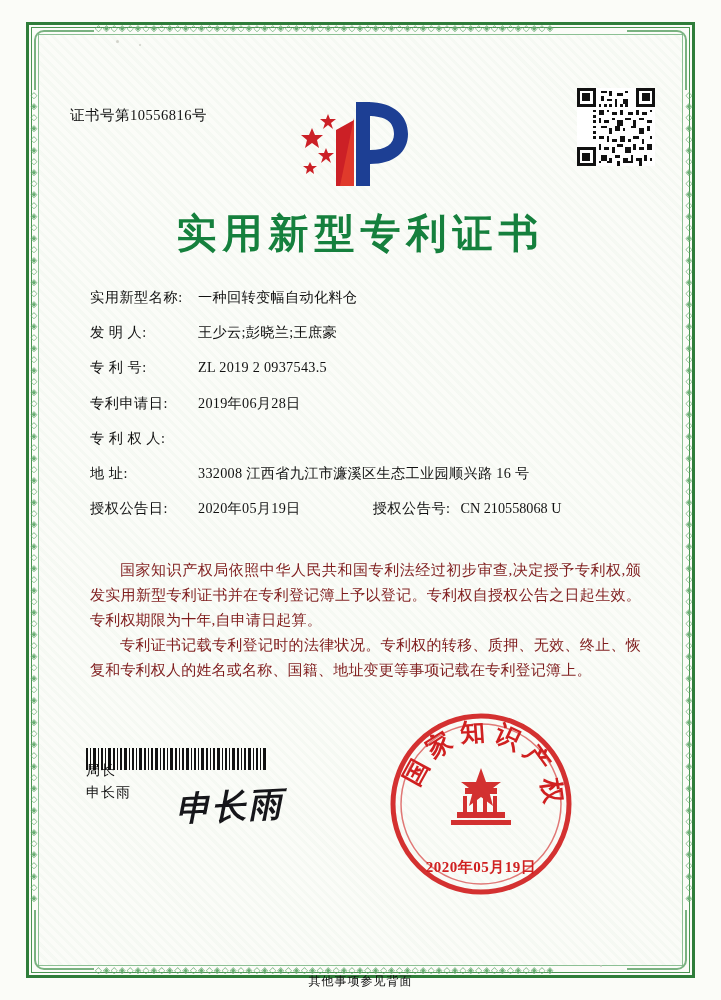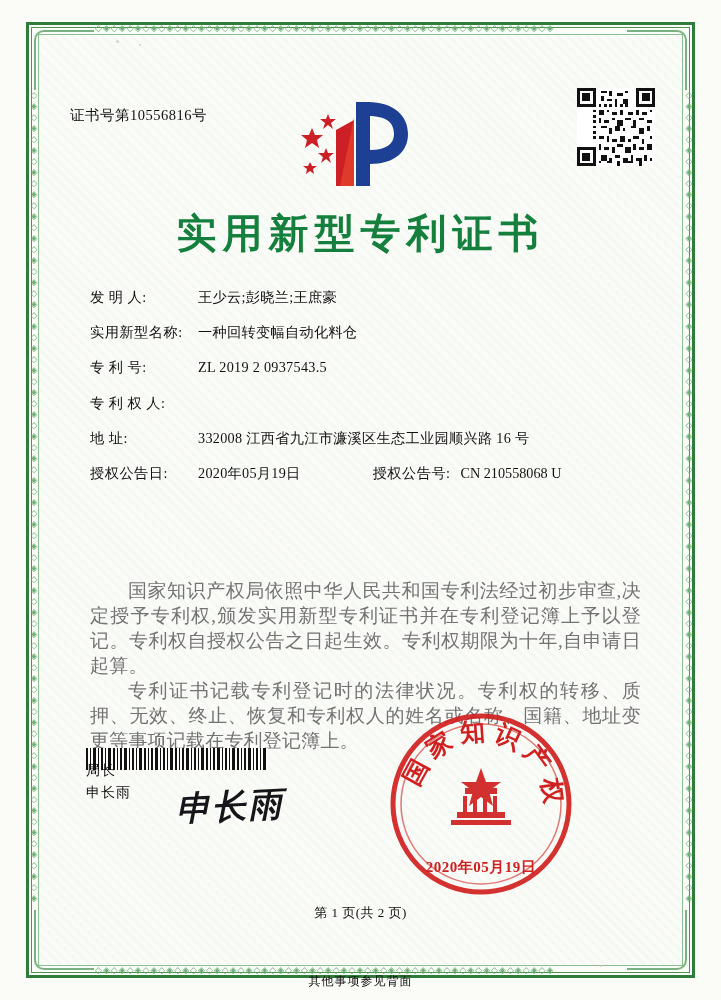--- a/index.html
+++ b/index.html
@@ -160,26 +160,25 @@
   }
   .field-row.dual .field-value2 {
     margin-left: 10px;
   }
 
   .body-text {
     position: absolute;
     left: 32px;
     right: 22px;
     top: 500px;
-    font-size: 19px;
+    font-size: 15px;
     line-height: 25px;
     text-align: justify;
-    color: #737373;
+    color: #7f1d1d;
     letter-spacing: 0.2px;
-    margin-top: 20px;
   }
   .body-text p {
     margin: 0 0 0 0;
     text-indent: 2em;
   }
 
   .barcode {
     position: absolute;
     left: 28px;
     top: 690px;
@@ -403,30 +402,34 @@
             <rect x="19" y="27" width="2" height="1"></rect>
           <rect x="23" y="27" width="1" height="2"></rect>
         </g>
       </svg>
     </div>
 
     <div class="title">实用新型专利证书</div>
 
     <div class="fields">
       <div class="field-row">
+        <span class="field-label">实用新型名称:</span>
+        <span class="field-value">一种回转变幅自动化料仓</span>
+      </div>
+      <div class="field-row">
         <span class="field-label">发 明 人:</span>
         <span class="field-value">王少云;彭晓兰;王庶豪</span>
-      </div>
-      <div class="field-row">
-        <span class="field-label">实用新型名称:</span>
-        <span class="field-value">一种回转变幅自动化料仓</span>
       </div>
       <div class="field-row">
         <span class="field-label">专 利 号:</span>
         <span class="field-value">ZL 2019 2 0937543.5</span>
+      </div>
+      <div class="field-row">
+        <span class="field-label">专利申请日:</span>
+        <span class="field-value">2019年06月28日</span>
       </div>
       <div class="field-row">
         <span class="field-label">专 利 权 人:</span>
       </div>
       <div class="field-row">
         <span class="field-label">地 址:</span>
         <span class="field-value">332008 江西省九江市濂溪区生态工业园顺兴路 16 号</span>
       </div>
       <div class="field-row dual">
         <span class="field-label">授权公告日:</span>
@@ -522,17 +525,16 @@
         <defs>
           <path id="sealArc" d="M 96,96 m -64,0 a 64,64 0 1,1 128,0" fill="none"></path>
         </defs>
         <text font-family="'DejaVu Serif','Liberation Serif',serif" font-size="25" font-weight="bold" fill="#d02020" letter-spacing="7">
           <textPath href="#sealArc" startOffset="8%">国家知识产权局</textPath>
         </text>
       </svg>
     </div>
     <div class="seal-date">2020年05月19日</div>
 
-    <div class="page-no">第 1 页(共 2 页)</div>
   </div>
 
   <div class="footer-note">其他事项参见背面</div>
 </div>
 
 </body></html>

